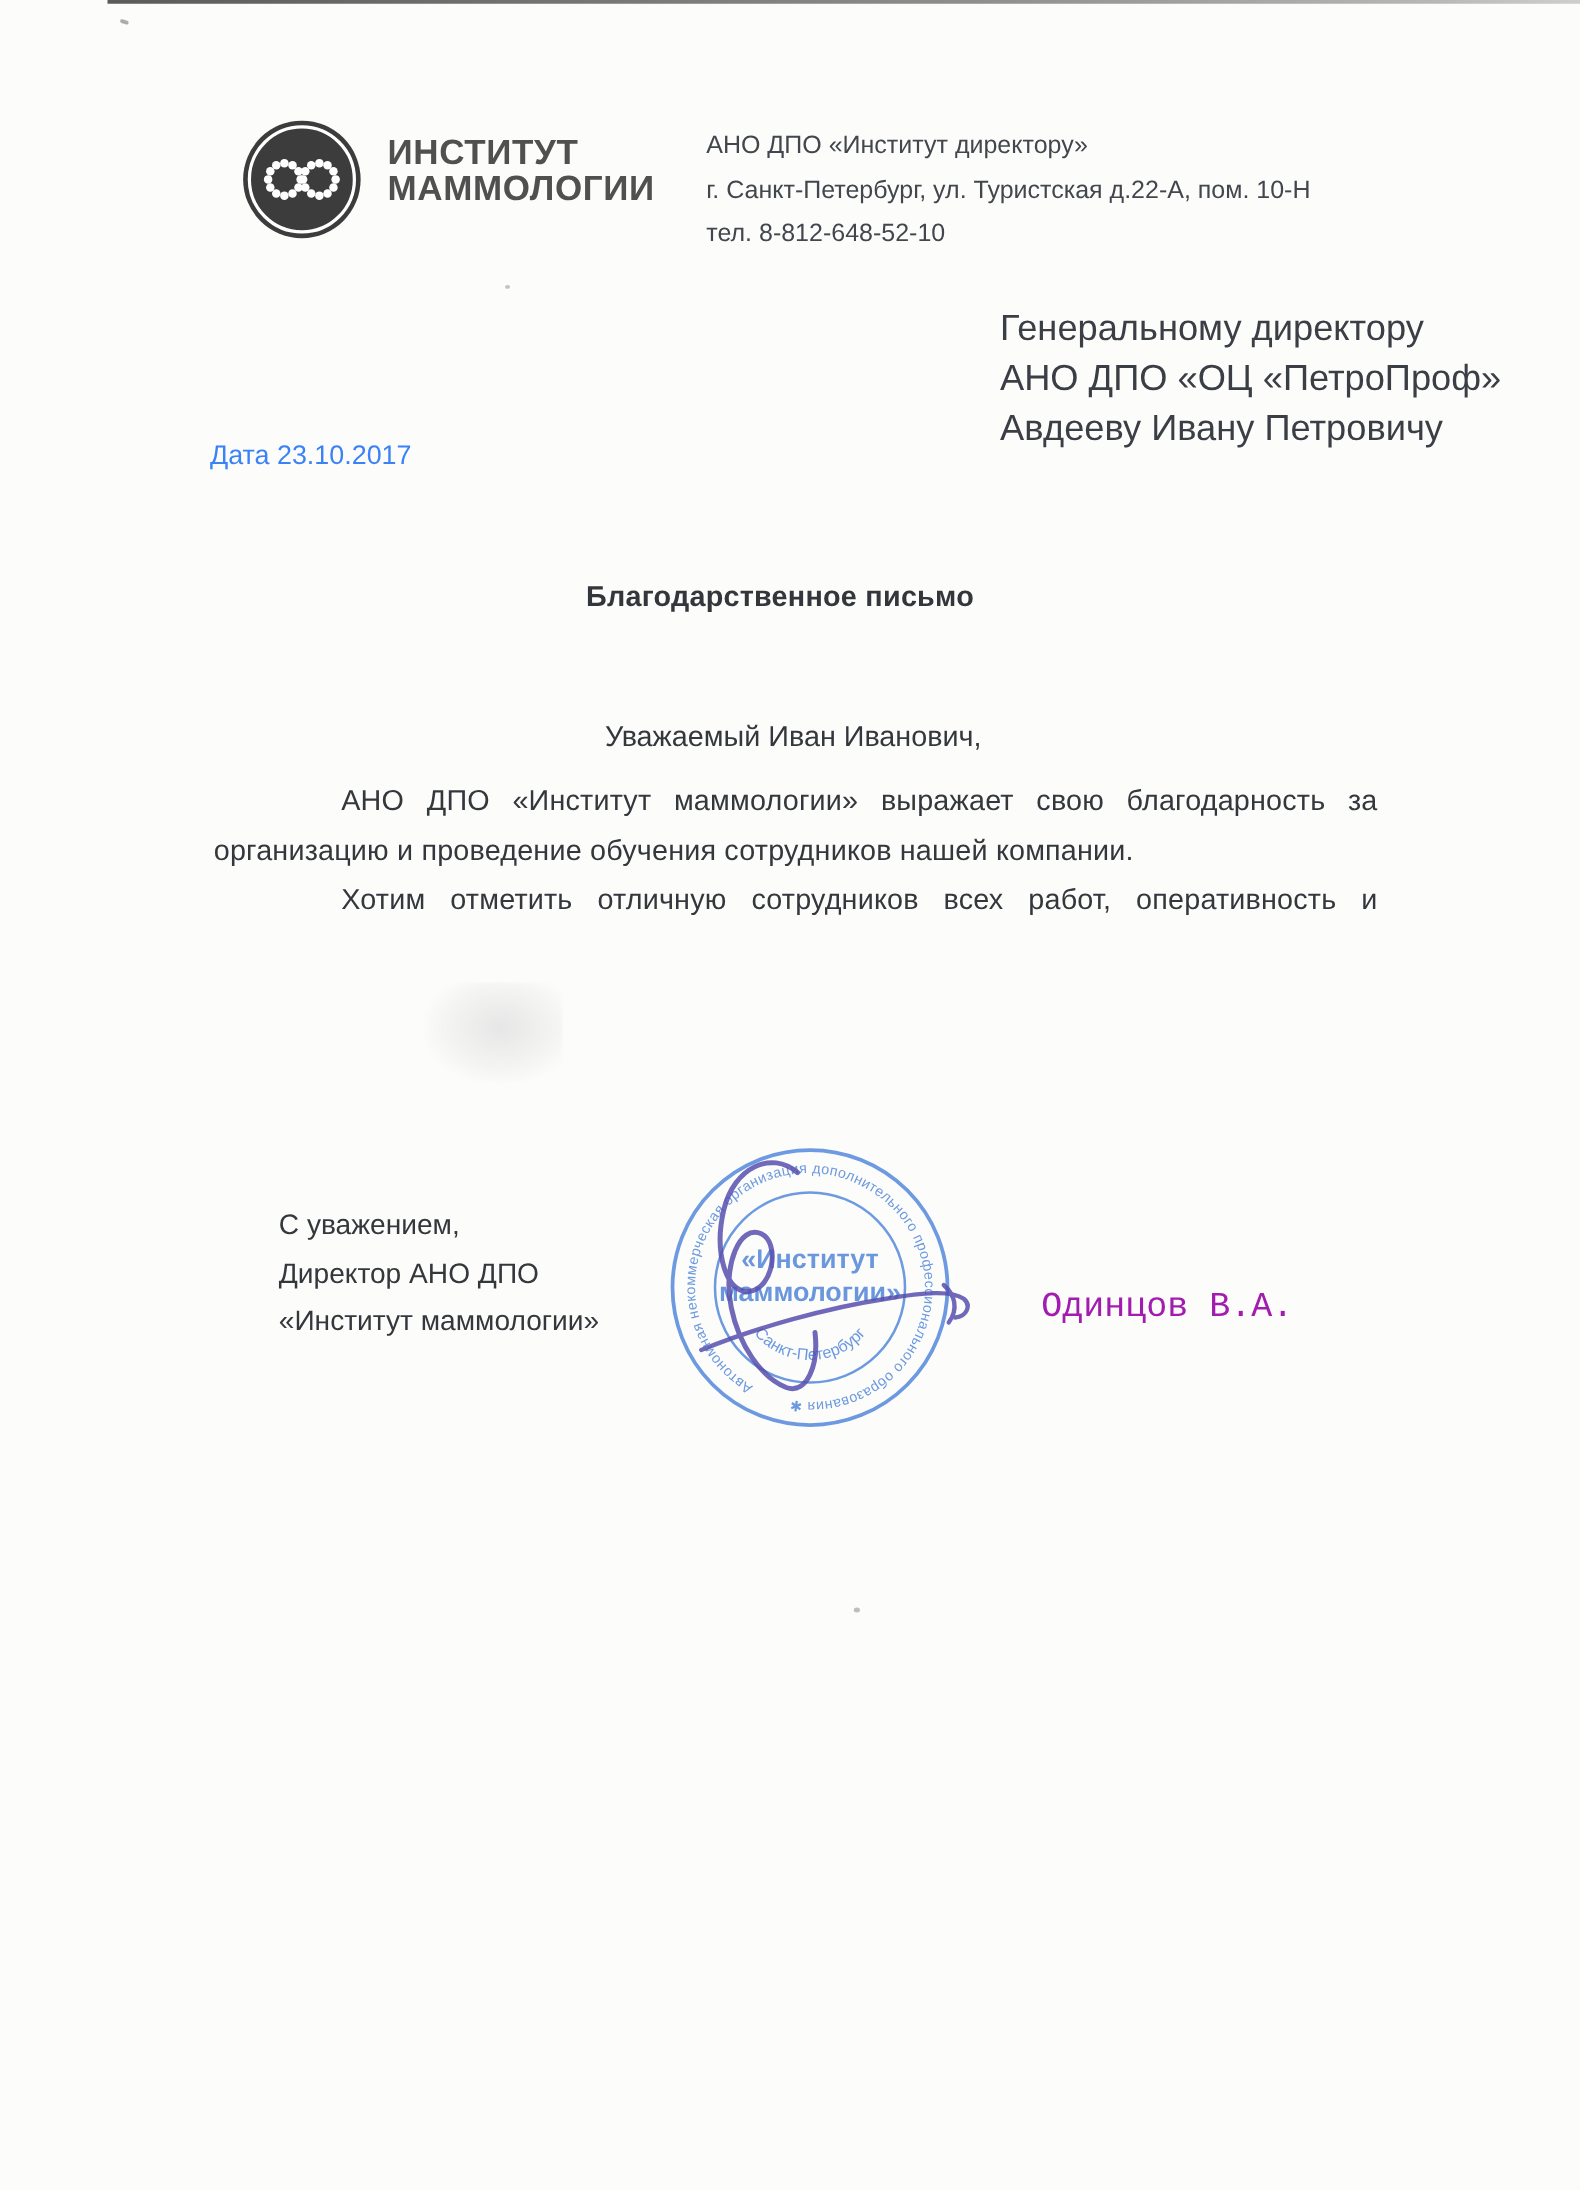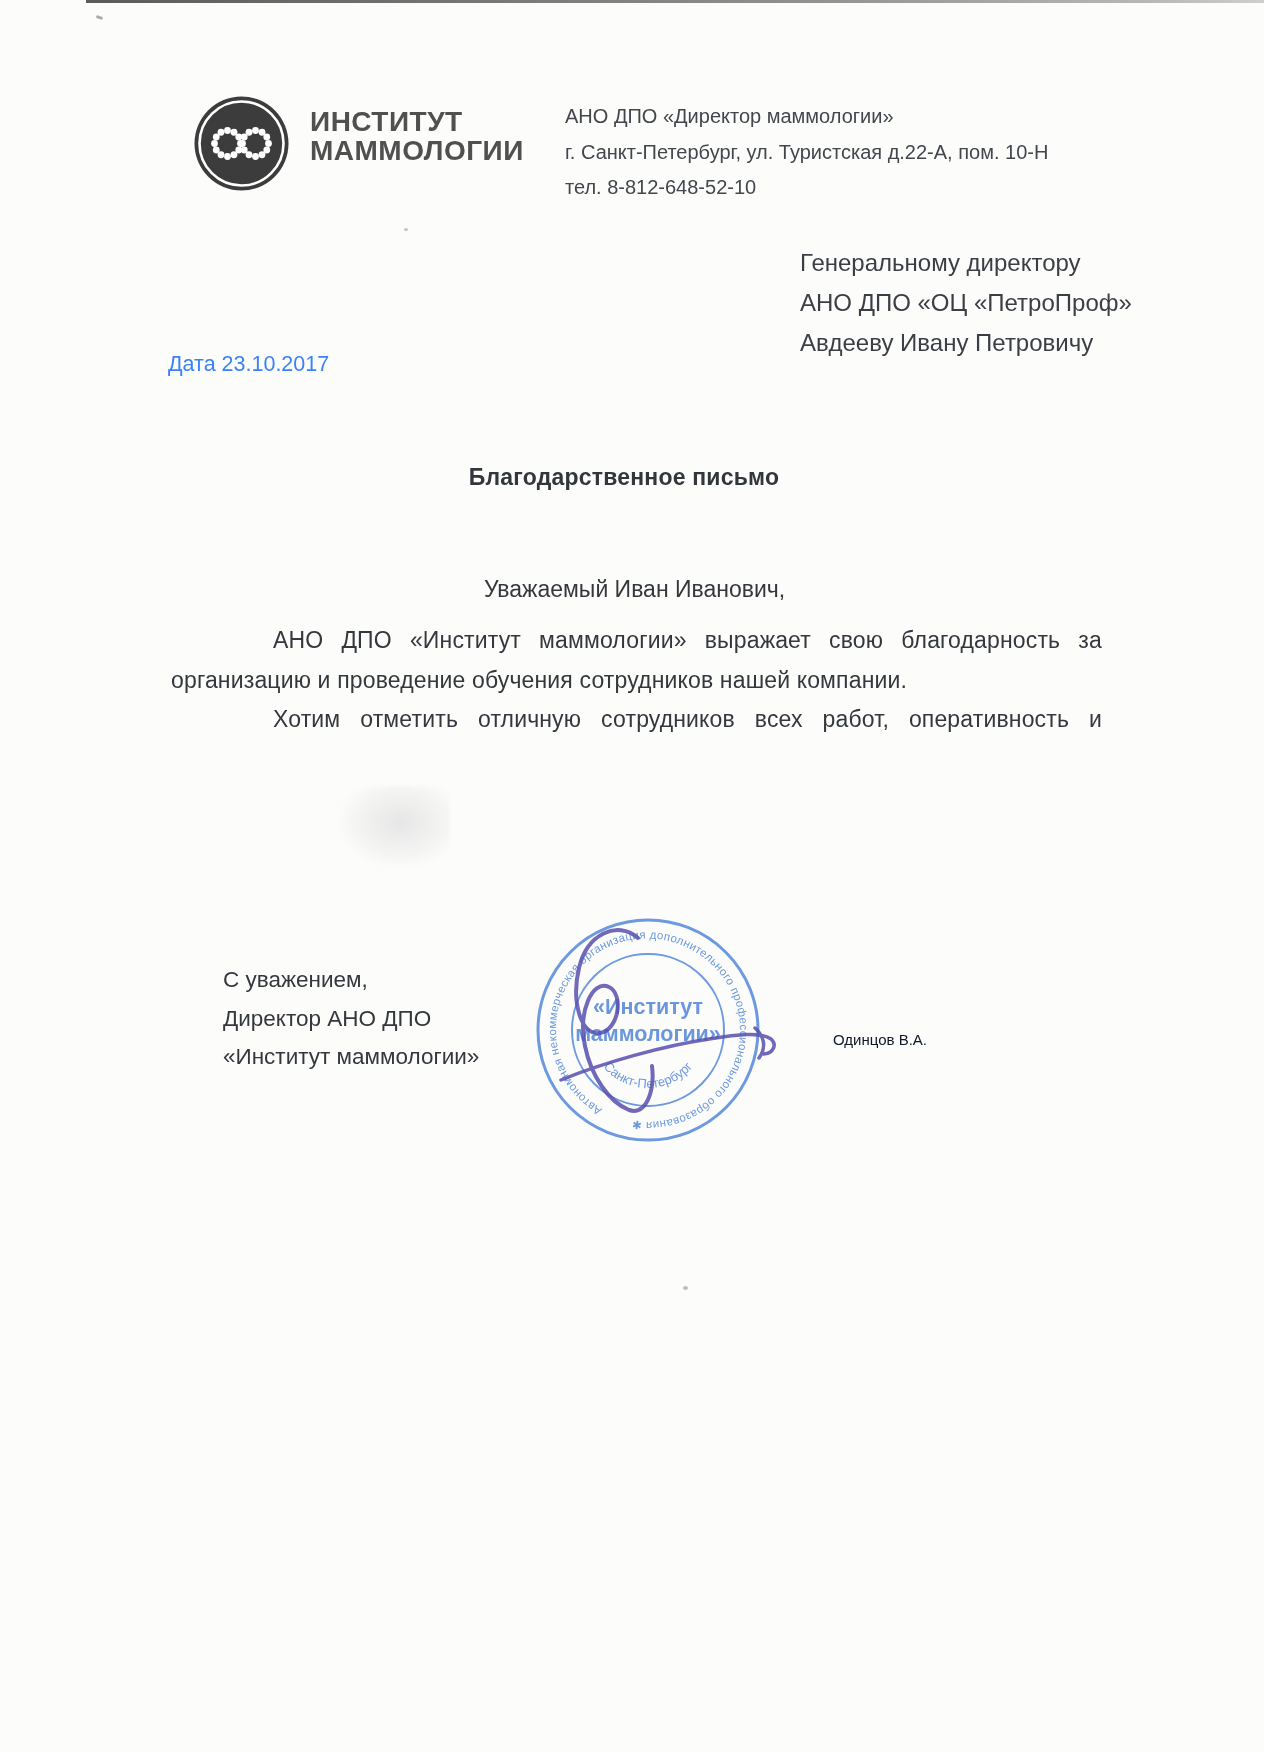--- a/index.html
+++ b/index.html
@@ -33,21 +33,21 @@
     position:absolute;left:310px;top:107px;
     font-size:28px;font-weight:700;letter-spacing:.5px;line-height:29px;color:#505050;
   }
   .header-contact{
     position:absolute;left:565px;top:99px;width:600px;
     font-size:20px;line-height:35.5px;color:#43474d;
   }
   
   .recipient{
     position:absolute;left:800px;top:243px;
-    font-size:24px;line-height:40px;color:#3b3f45;
+    font-size:29px;line-height:40px;color:#3b3f45;
   }
   .date-line{position:absolute;left:168px;top:352px;font-size:21.5px;color:#3b82f6;}
   .doc-title{
     position:absolute;left:0;top:464px;width:1248px;
     text-align:center;font-size:23px;font-weight:700;color:#33373c;letter-spacing:.2px;
   }
   .salutation{position:absolute;left:484px;top:576px;font-size:23px;color:#34383d;}
   .body-text{
     position:absolute;left:147px;top:621px;width:931px;
     font-size:23px;line-height:39.5px;color:#34383d;letter-spacing:.15px;margin-left:24px;
@@ -56,21 +56,21 @@
   .body-text .line.just{
     white-space:normal;
     text-align:justify;
     text-align-last:justify;
   }
   .body-text .line.indent{padding-left:102px;}
   .closing{
     position:absolute;left:223px;top:961px;
     font-size:22.5px;line-height:38.5px;color:#34383d;
   }
-  .signer-name{position:absolute;left:833px;top:1031px;font-size:15px;color:#0f172a;}
+  .signer-name{position:absolute;left:833px;top:1031px;font-size:28px;color:#a21caf;font-family:Liberation Mono, monospace;}
   
   .stamp-svg{position:absolute;left:505px;top:890px;}
 </style>
 </head>
 <body>
 
 <div class="page">
 
   <div class="artifact-topline"></div>
   <div class="speck s1"></div>
@@ -107,21 +107,21 @@
         <circle cx="69.00" cy="37.24" r="3.4"></circle>
         <circle cx="73.76" cy="42.00" r="3.4"></circle>
       </g>
   </svg>
   <div class="logo-word">
     <div>ИНСТИТУТ</div>
     <div>МАММОЛОГИИ</div>
   </div>
 
   <div class="header-contact">
-    <div>АНО ДПО «Директор маммологии»</div>
+    <div>АНО ДПО «Институт директору»</div>
     <div>г. Санкт-Петербург, ул. Туристская д.22-А, пом. 10-Н</div>
     <div>тел. 8-812-648-52-10</div>
   </div>
 
   <div class="recipient">
     <div>Генеральному директору</div>
     <div>АНО ДПО «ОЦ «ПетроПроф»</div>
     <div>Авдееву Ивану Петровичу</div>
   </div>
 

